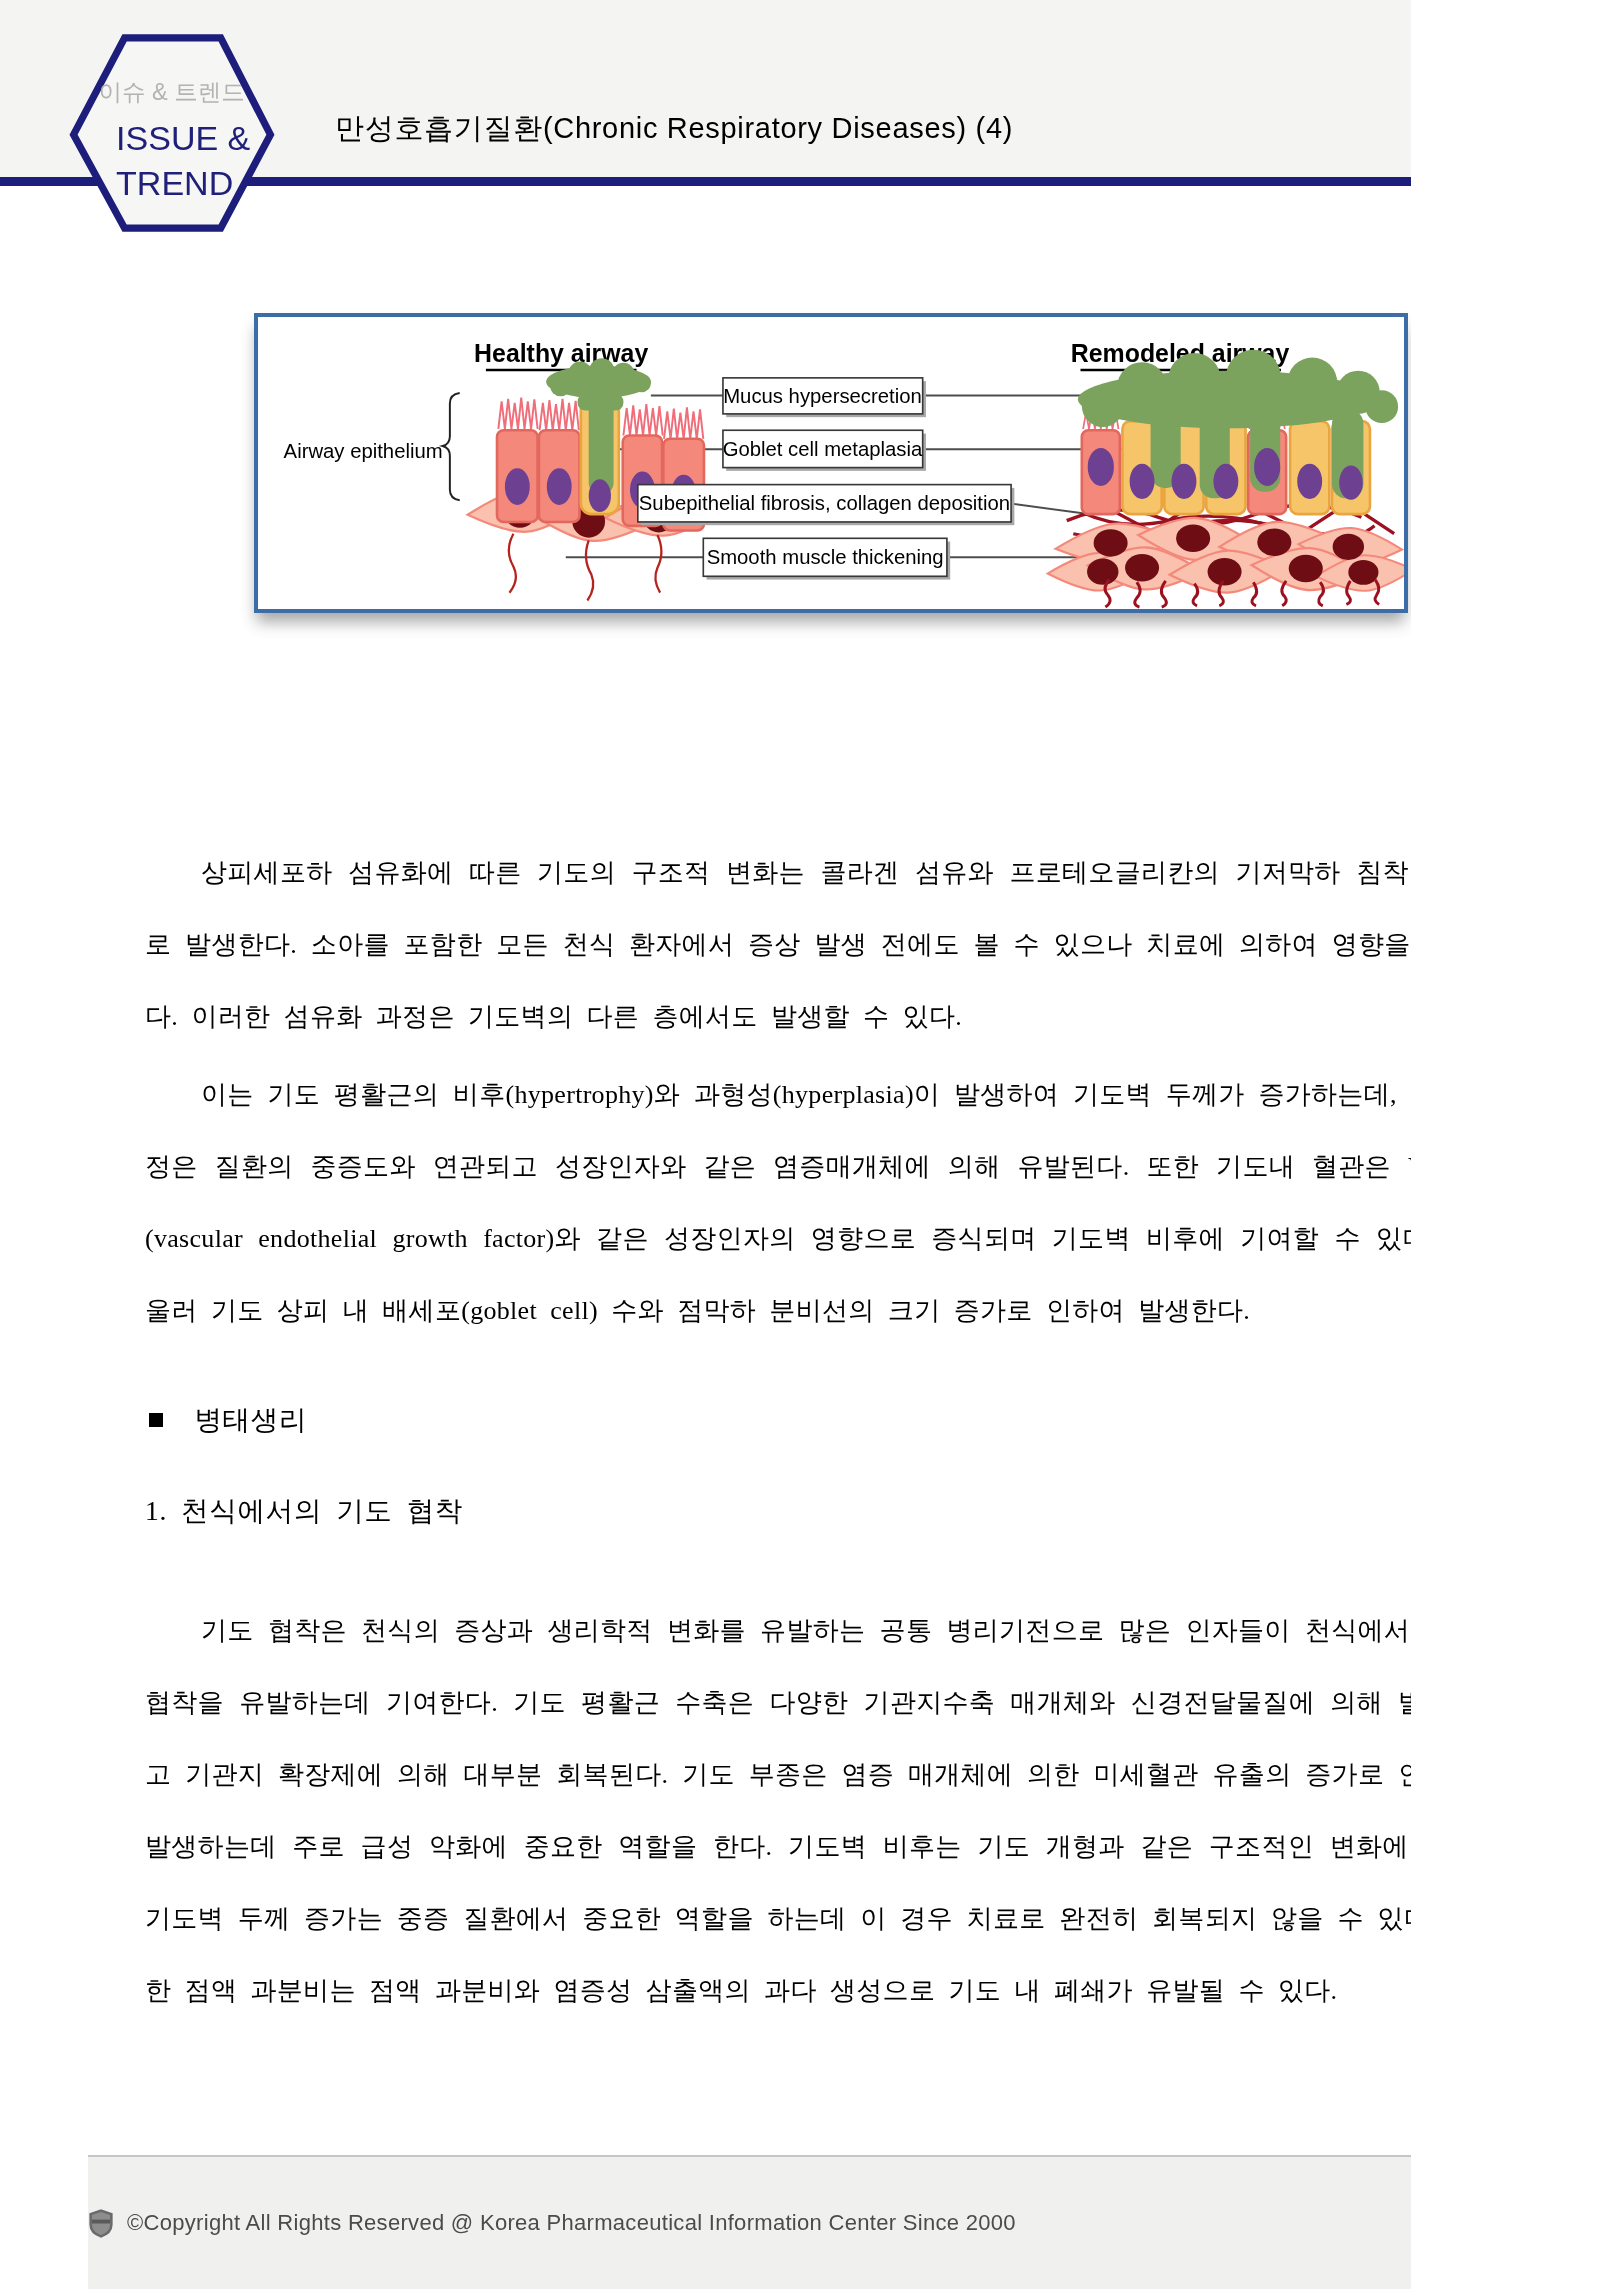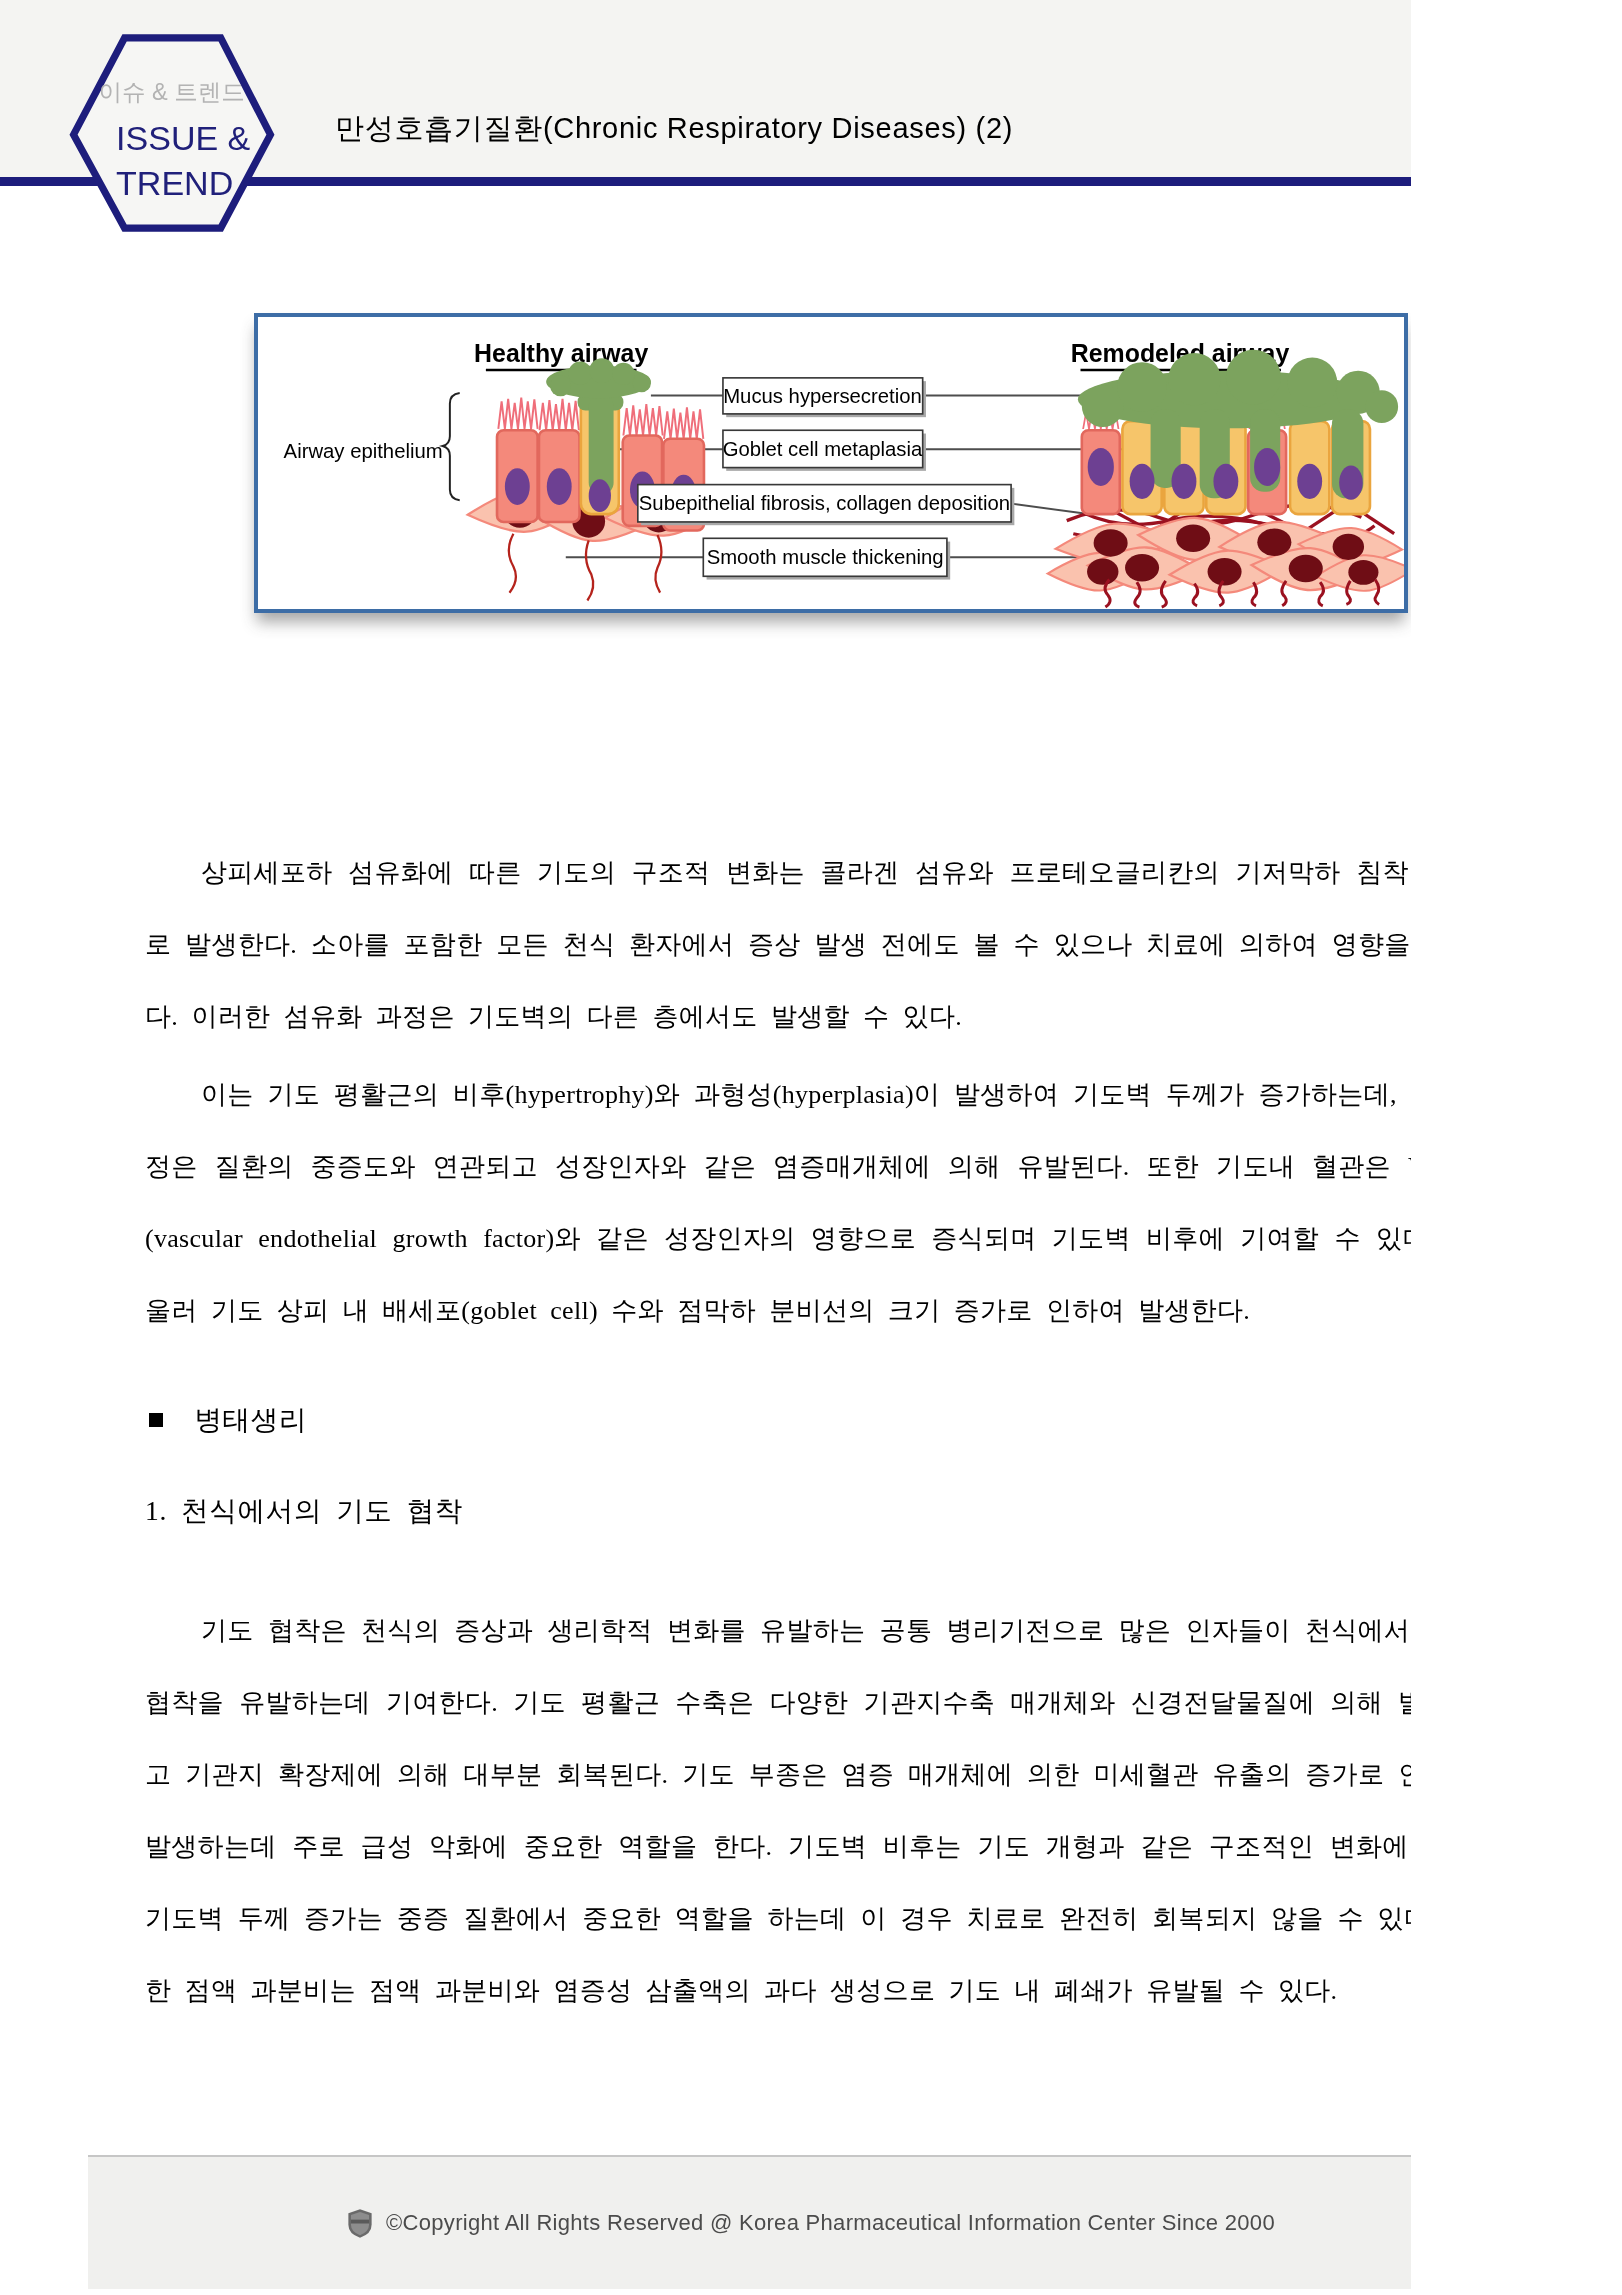--- a/index.html
+++ b/index.html
@@ -26,40 +26,40 @@
   .indent{text-indent:56px;}
   .p1{top:811px;} .p2{top:1033px;} .p3{top:1569px;}
   .section-head{position:absolute;left:149px;top:1402px;font-size:27.5px;color:#000;
                 letter-spacing:0.7px;display:flex;align-items:center;}
   .bullet-square{display:inline-block;width:14.4px;height:14.4px;background:#000;margin-right:31px;}
   .sub-head{position:absolute;left:145px;top:1493px;font-size:27.5px;color:#000;letter-spacing:0.7px;
             word-spacing:6.5px;}
   
   .footer-band{position:absolute;left:88px;top:2155px;width:1446px;height:134px;background:#f0f0ee;
                border-top:2.6px solid #c6c6c6;box-sizing:border-box;
-               display:flex;align-items:center;justify-content:center;gap:13px;}
+               display:flex;align-items:center;gap:13px;}
   .footer-text{font-family:"Liberation Sans",sans-serif;font-size:22px;color:#4b4b4b;letter-spacing:0.3px;}
   .footer-shield{width:26px;height:31px;flex:0 0 auto;}
 </style>
 </head>
 <body>
 
 <div class="page">
 
   <div class="header-band"></div>
   <div class="header-rule"></div>
 
   <svg class="logo-hex" viewBox="0 0 315 305">
     <polygon points="85,7 232,7 308,155 232,298 85,298 7,155" fill="#f6f6f4" stroke="#1d1d7c" stroke-width="11"></polygon>
     <text x="157" y="102" text-anchor="middle" font-family="Liberation Sans, sans-serif" font-size="36" fill="#b3b3b3">이슈 &amp; 트렌드</text>
     <text x="72" y="178" font-family="Liberation Sans, sans-serif" font-size="52" fill="#20207a">ISSUE &amp;</text>
     <text x="72" y="248" font-family="Liberation Sans, sans-serif" font-size="52" fill="#20207a">TREND</text>
   </svg>
 
-  <div class="doc-title">만성호흡기질환(Chronic Respiratory Diseases) (2)</div>
+  <div class="doc-title">만성호흡기질환(Chronic Respiratory Diseases) (4)</div>
 
   <svg class="page-badge" viewBox="0 0 170 152">
     <polygon points="5,76 45,4 125,4 165,76 125,148 45,148" fill="#191980"></polygon>
     <text x="85" y="76" dy="0.36em" text-anchor="middle" font-family="Liberation Sans, sans-serif" font-size="52" font-weight="bold" fill="#aad6e8">18/28</text>
   </svg>
 
   <div class="figure-frame">
     <svg viewBox="0 0 1750 444">
       <defs>
         <path id="zig" d="M0 0 l5 -42 l5 42 l5 -46 l5 46 l5 -40 l5 40 l5 -48 l5 48 l5 -42 l5 42 l5 -45 l5 45"></path>

